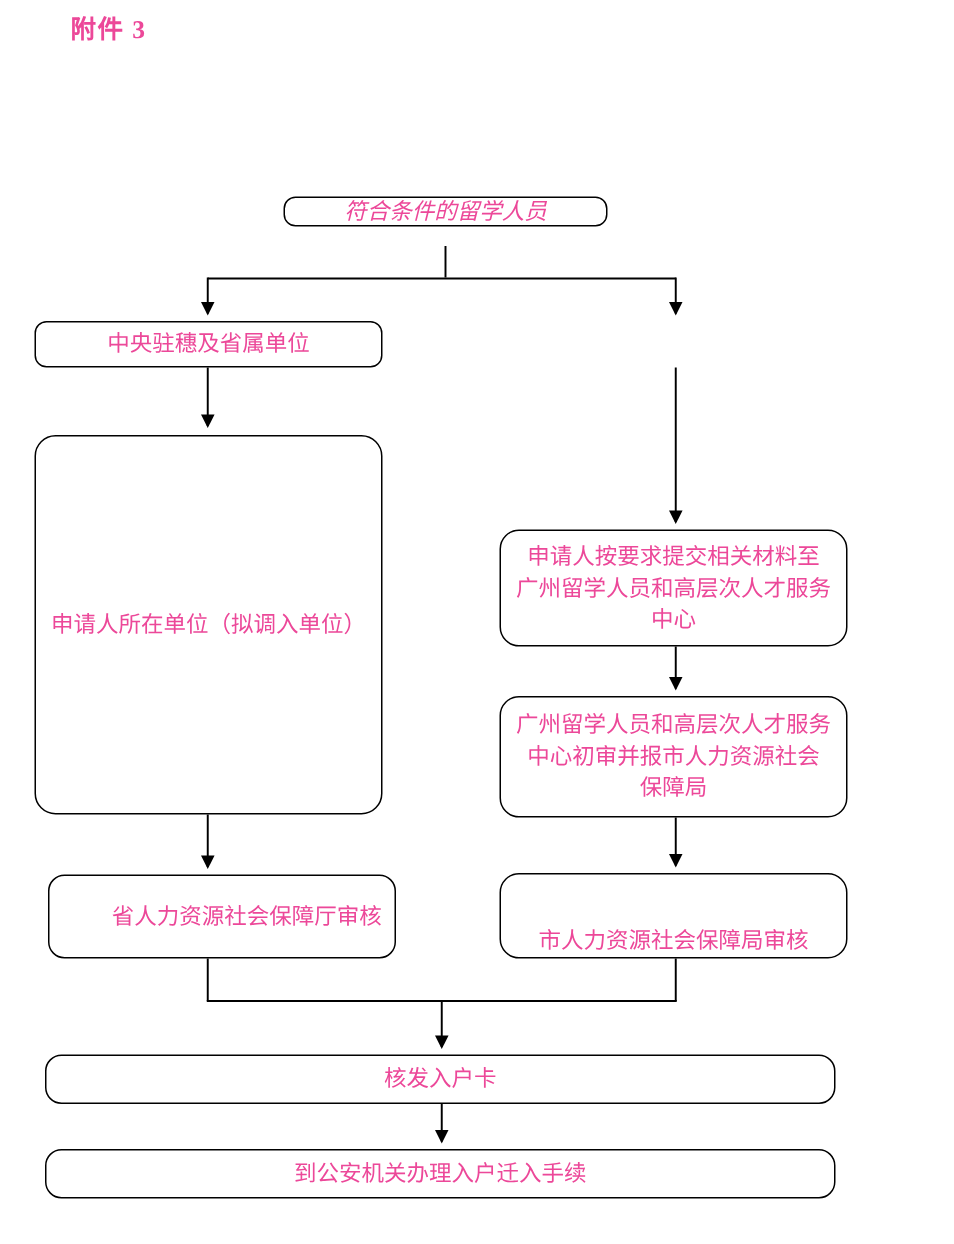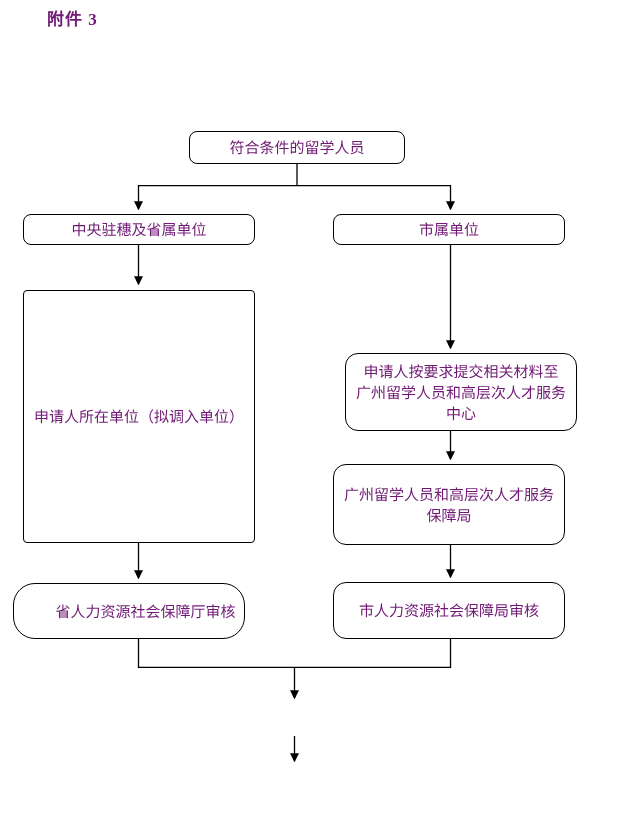--- a/index.html
+++ b/index.html
@@ -6,21 +6,21 @@
     margin: 0;
     padding: 0;
     background: #ffffff;
   }
   #canvas {
     position: relative;
     width: 636px;
     height: 829px;
     background: #ffffff;
     font-family: "Liberation Sans", "DejaVu Sans", sans-serif;
-    color: #701a75;
+    color: #ec4899;
     overflow: hidden;
   }
   .attachment-label {
     position: absolute;
     left: 47px;
     top: 5px;
     font-family: "Liberation Serif", "DejaVu Serif", serif;
     font-size: 17px;
     font-weight: bold;
     letter-spacing: 1px;
@@ -49,28 +49,28 @@
     border: 1.3px solid #000000;
     background: #ffffff;
     display: flex;
     flex-direction: column;
     align-items: center;
     justify-content: center;
     text-align: center;
     font-size: 15px;
     line-height: 21px;
   }
-  .node-start        { left: 189px; top: 131px; width: 216px; height: 33px; border-radius: 8px; }
+  .node-start        { left: 189px; top: 131px; width: 216px; height: 20px; border-radius: 8px; font-style: italic; }
   .node-left-header  { left: 23px;  top: 214px; width: 232px; height: 31px; border-radius: 8px; text-align: center; }
   .node-right-header { left: 333px; top: 214px; width: 232px; height: 31px; border-radius: 8px; }
-  .node-left-step1   { left: 23px;  top: 290px; width: 232px; height: 253px; border-radius: 4px; line-height: 27px; justify-content: center; }
-  .node-right-step1  { left: 333px; top: 353px; width: 232px; height: 78px; border-radius: 13px; margin-left: 12px; }
+  .node-left-step1   { left: 23px;  top: 290px; width: 232px; height: 253px; border-radius: 14px; line-height: 27px; justify-content: center; }
+  .node-right-step1  { left: 333px; top: 353px; width: 232px; height: 78px; border-radius: 13px; }
   .node-right-step2  { left: 333px; top: 464px; width: 232px; height: 81px; border-radius: 13px; }
-  .node-left-review  { left: 13px;  top: 583px; width: 232px; height: 56px; border-radius: 22px; padding-left: 33px; }
-  .node-right-review { left: 333px; top: 582px; width: 232px; height: 57px; border-radius: 13px; }
+  .node-left-review  { left: 32px;  top: 583px; width: 232px; height: 56px; border-radius: 11px; padding-left: 33px; }
+  .node-right-review { left: 333px; top: 582px; width: 232px; height: 57px; border-radius: 13px; justify-content: flex-end; }
   .node-issue-card   { left: 30px;  top: 703px; width: 527px; height: 33px; border-radius: 11px; }
   .node-final        { left: 30px;  top: 766px; width: 527px; height: 33px; border-radius: 11px; }
   .node-line { display: block; }
 </style>
 </head>
 <body>
 
 <div id="canvas">
 
   <div class="attachment-label">附件 3</div>
@@ -104,42 +104,46 @@
   </svg>
 
   <div class="node node-start">
     <span class="node-line">符合条件的留学人员</span>
   </div>
 
   <div class="node node-left-header">
     <span class="node-line">中央驻穗及省属单位</span>
   </div>
 
-  <div class="node node-right-header">
-    <span class="node-line">市属单位</span>
-  </div>
 
   <div class="node node-left-step1">
     <span class="node-line">申请人所在单位（拟调入单位）</span>
   </div>
 
   <div class="node node-right-step1">
     <span class="node-line">申请人按要求提交相关材料至</span>
     <span class="node-line">广州留学人员和高层次人才服务</span>
     <span class="node-line">中心</span>
   </div>
 
   <div class="node node-right-step2">
     <span class="node-line">广州留学人员和高层次人才服务</span>
+    <span class="node-line">中心初审并报市人力资源社会</span>
     <span class="node-line">保障局</span>
   </div>
 
   <div class="node node-left-review">
     <span class="node-line">省人力资源社会保障厅审核</span>
   </div>
 
   <div class="node node-right-review">
     <span class="node-line">市人力资源社会保障局审核</span>
   </div>
 
+  <div class="node node-issue-card">
+    <span class="node-line">核发入户卡</span>
+  </div>
 
+  <div class="node node-final">
+    <span class="node-line">到公安机关办理入户迁入手续</span>
+  </div>
 
 </div>
 
 </body></html>

